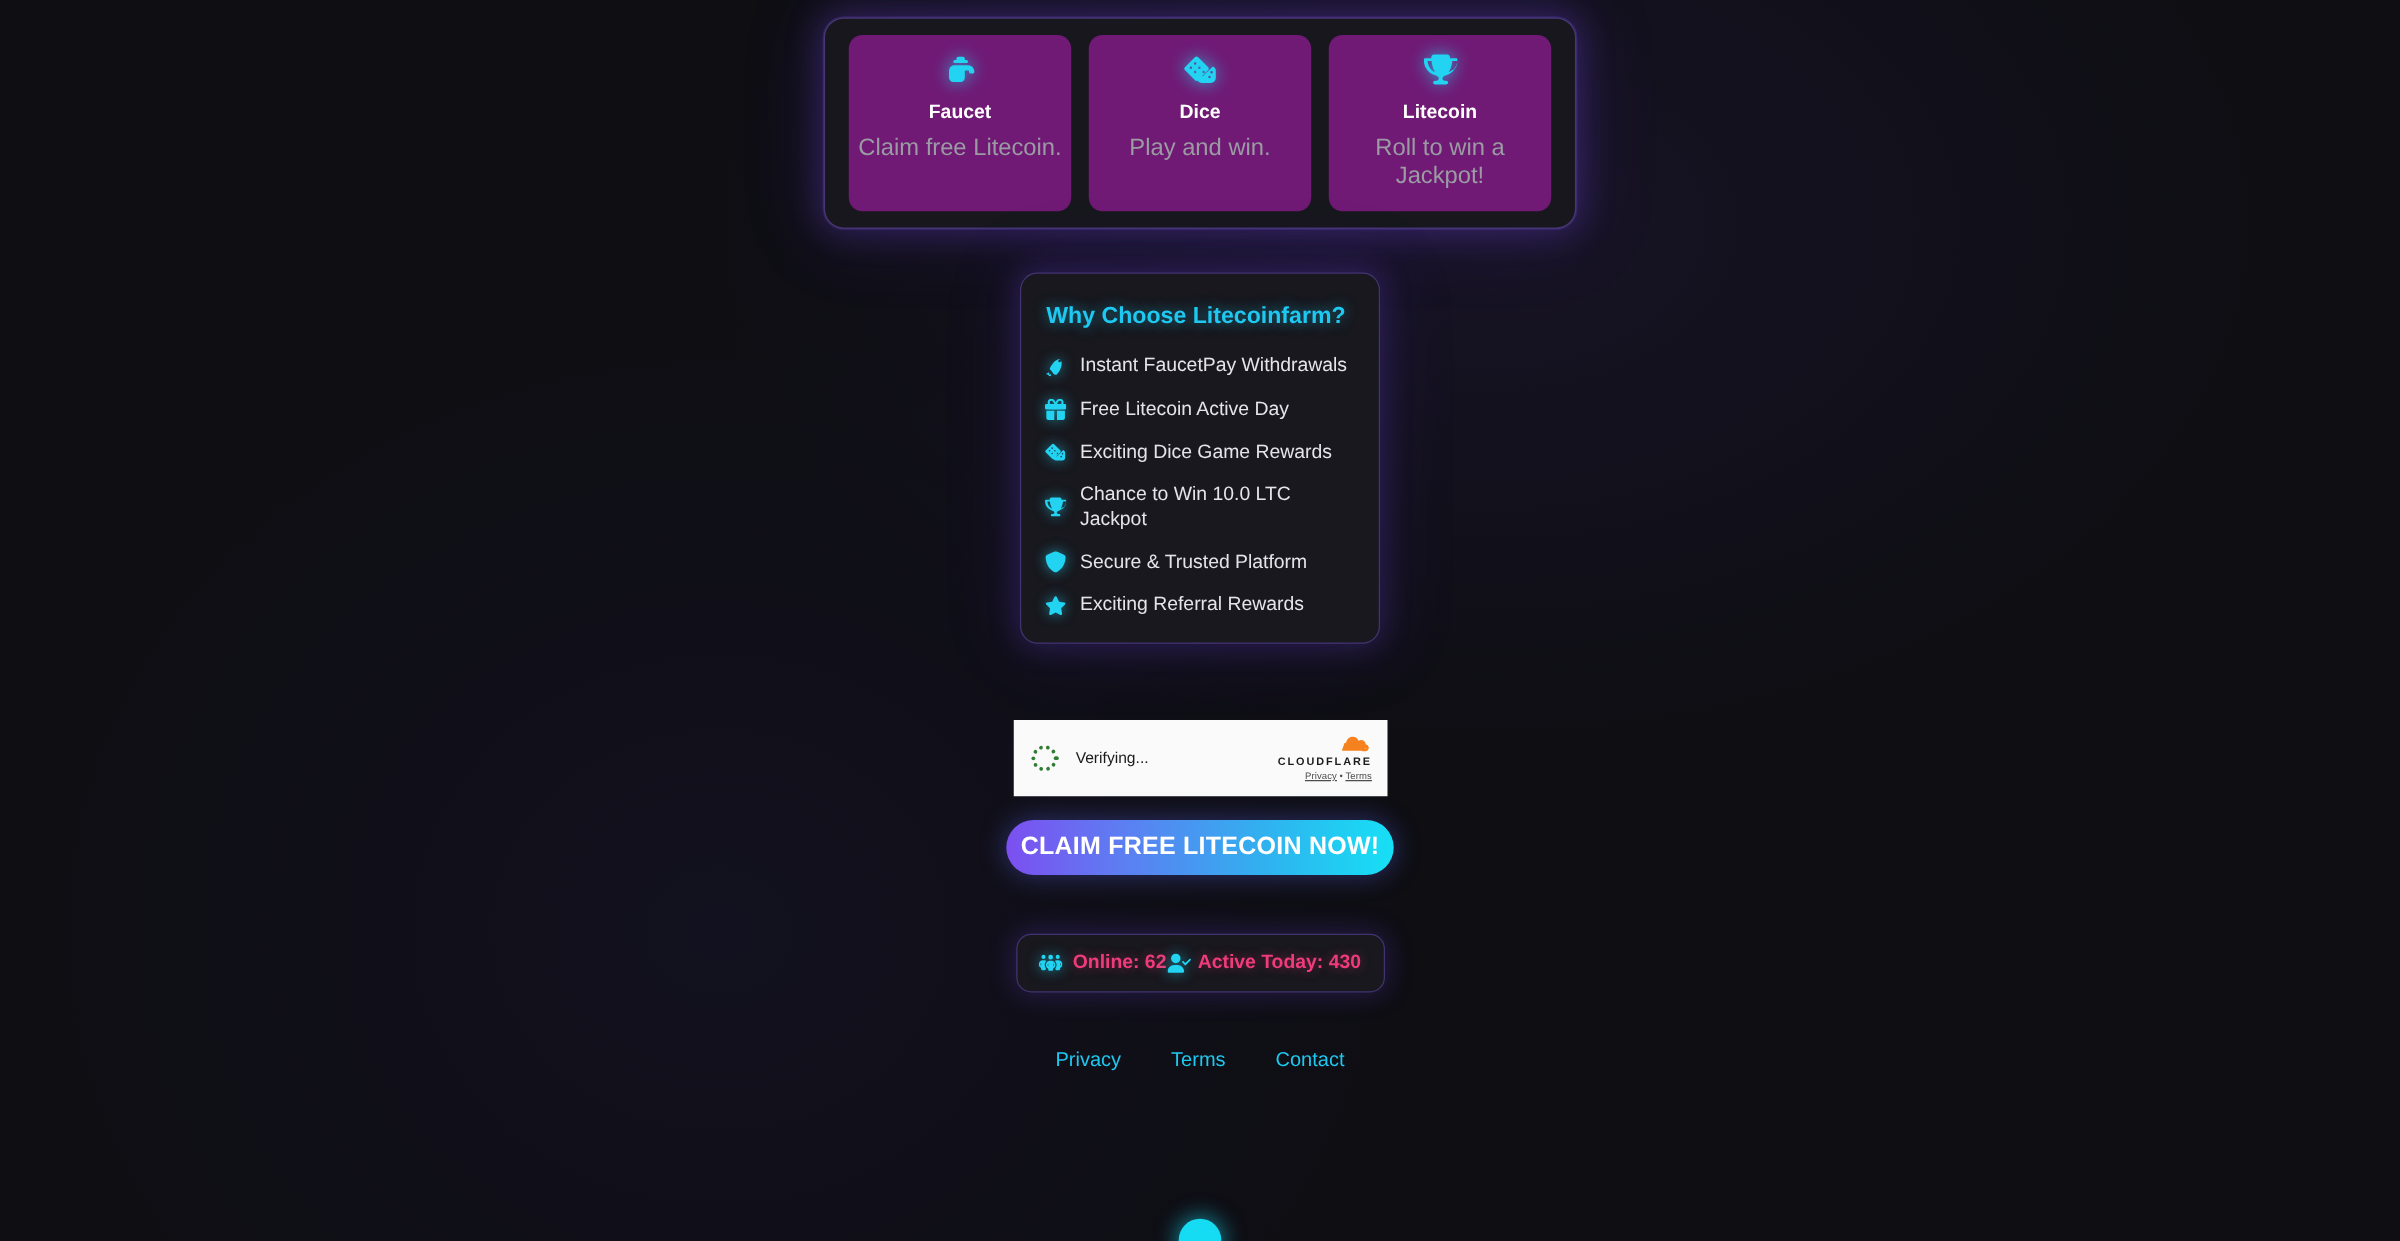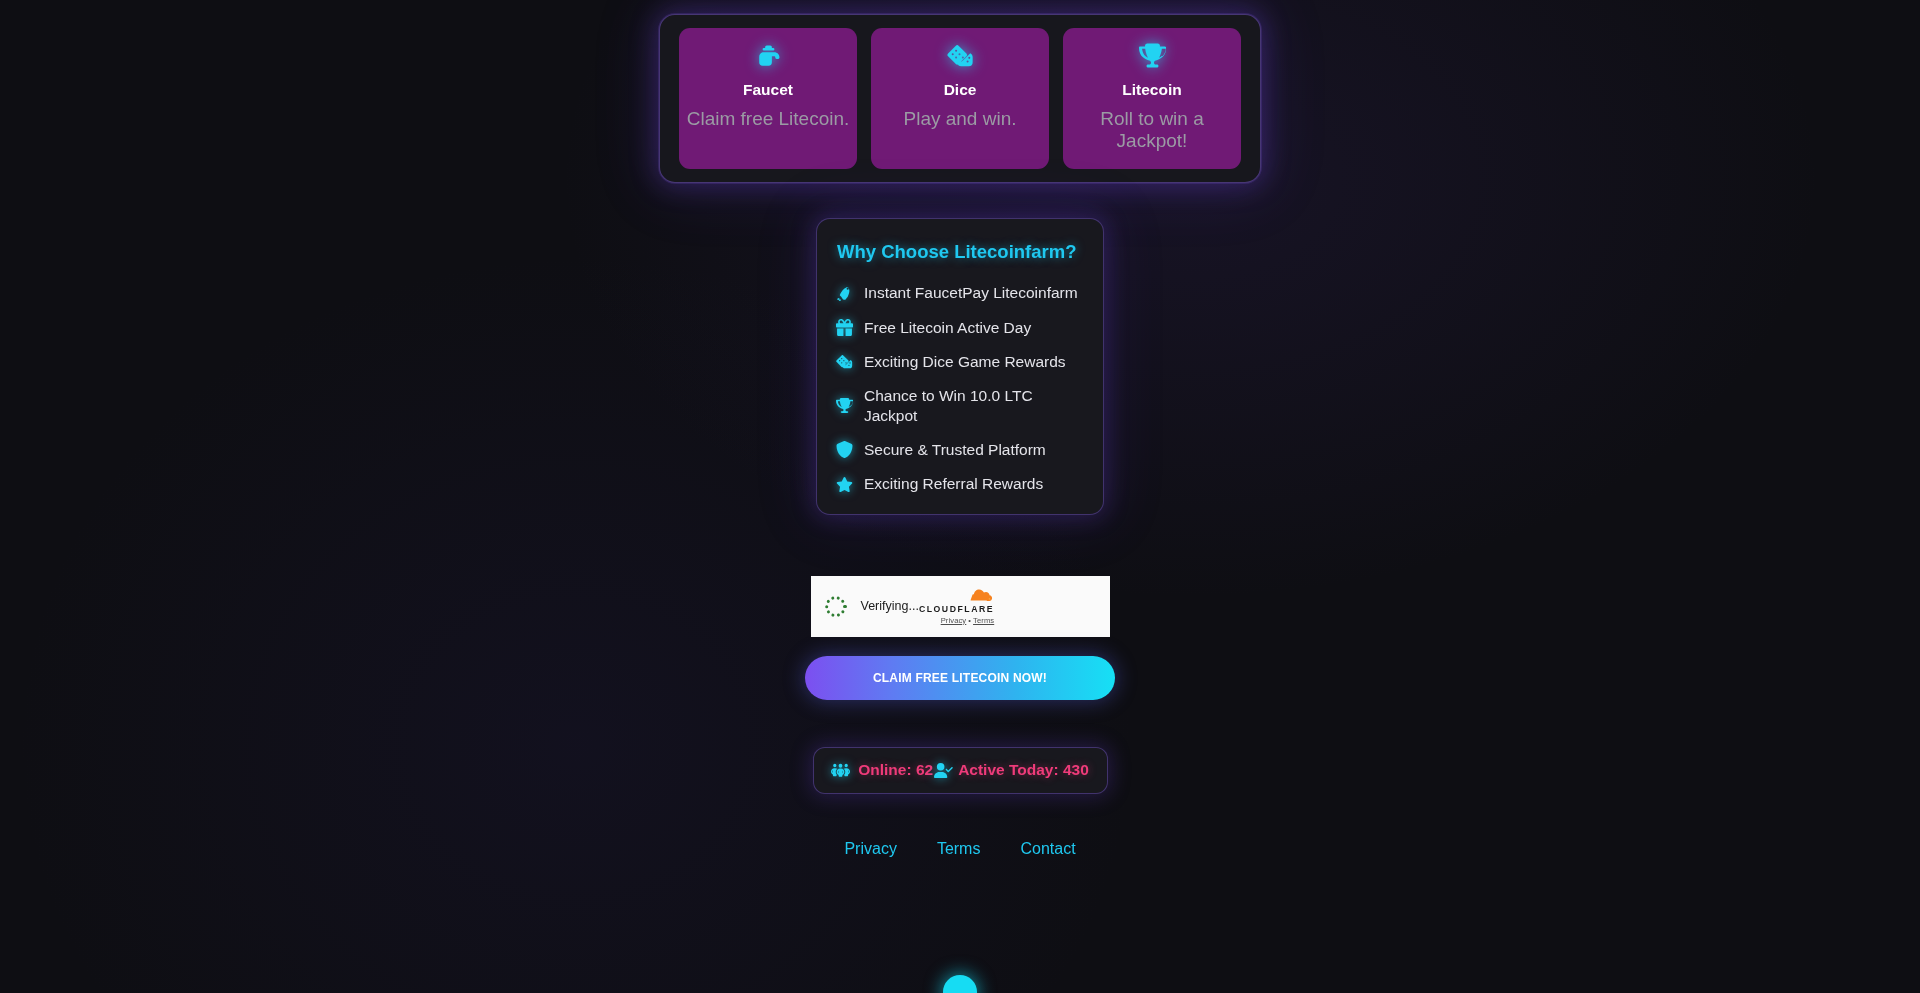--- a/index.html
+++ b/index.html
@@ -152,20 +152,21 @@
 
   
   .turnstile {
     margin-top: 17px;
     width: 299px;
     height: 61px;
     background: #fafafa;
     display: flex;
     align-items: center;
     padding: 0 12px 0 14px;
+    justify-content: space-between;
   }
   .ts-left { display: flex; align-items: center; gap: 13px; }
   .ts-spinner { width: 23px; height: 23px; position: relative; }
   .ts-spinner i {
     position: absolute;
     width: 3.2px; height: 3.2px;
     border-radius: 50%;
     background: #2f7d32;
     left: 50%; top: 50%;
     margin: -1.6px 0 0 -1.6px;
@@ -193,21 +194,21 @@
   
   .claim-btn {
     margin-top: 19px;
     width: 100%;
     height: 44px;
     border: none;
     border-radius: 22px;
     background: linear-gradient(90deg, #7c4ff0 0%, #5f7bf2 28%, #2fb3ef 68%, #16e0f5 100%);
     color: #ffffff;
     font-family: "Liberation Sans", sans-serif;
-    font-size: 12px;
+    font-size: 20px;
     font-weight: bold;
     letter-spacing: 0.2px;
     cursor: pointer;
     box-shadow: 0 0 20px 2px rgba(90,100,235,0.35);
   }
 
   
   .stats-bar {
     margin-top: 47px;
     width: 295px;
@@ -302,21 +303,21 @@
   <div class="why-card">
     <div class="why-title">Why Choose Litecoinfarm?</div>
     <ul class="feat-list">
 
       <li class="feat-item">
         <span class="feat-ic">
           <svg viewBox="0 0 512 512" fill="currentColor">
               <path d="M156.6 384.9 125.7 354c-8.5-8.5-11.5-20.8-7.7-32 9.2-27.4 22.8-53.3 40-76.7l36.2-49.4c29.1-39.7 68.1-70.7 113-89.9 17.2-7.3 37.1-6.5 53.3 2.3 16.2 8.8 28.1 24 33.2 41.9 13.5 47.3 11.1 97.6-6.7 143.3l-22.4 57.4c-9.2 23.5-21.8 45.4-37.5 65l-39.2 48.9c-8.5 10.6-22.6 15-35.6 11.2l-39.8-11.7L156.6 384.9zM384 144a32 32 0 1 0-64 0 32 32 0 0 0 64 0zM59.6 463.2c-4.3 8.7-15.7 10.6-22.5 3.7s-4.9-18.2 3.7-22.5l44.9-22.4c7.7-3.8 16.9 2.2 16.2 10.8l-3 36.7 36.7-3c8.6-.7 14.6 8.5 10.8 16.2l-22.4 44.9-64.4-64.4z"></path>
             </svg>
         </span>
-        <span>Instant FaucetPay Litecoinfarm</span>
+        <span>Instant FaucetPay Withdrawals</span>
       </li>
 
       <li class="feat-item">
         <span class="feat-ic">
           <svg viewBox="0 0 512 512" fill="currentColor">
               <path d="M190.5 68.8 225.3 128H224 152c-22.1 0-40-17.9-40-40s17.9-40 40-40h2.2c14.9 0 28.8 7.9 36.3 20.8zM64 88c0 14.4 3.5 28 9.6 40H32c-17.7 0-32 14.3-32 32v64c0 17.7 14.3 32 32 32h448c17.7 0 32-14.3 32-32v-64c0-17.7-14.3-32-32-32H438.4c6.1-12 9.6-25.6 9.6-40 0-48.6-39.4-88-88-88h-2.2c-31.9 0-61.5 16.9-77.7 44.4L256 85.5l-24.1-41.1C215.7 16.9 186.1 0 154.2 0H152C103.4 0 64 39.4 64 88zm336 0c0 22.1-17.9 40-40 40h-72-1.3l34.8-59.2C329 55.9 342.9 48 357.8 48h2.2c22.1 0 40 17.9 40 40zM32 288V464c0 26.5 21.5 48 48 48h144V288H32zm256 224h144c26.5 0 48-21.5 48-48V288H288V512z"></path>
             </svg>
         </span>
         <span>Free Litecoin Active Day</span>
       </li>

